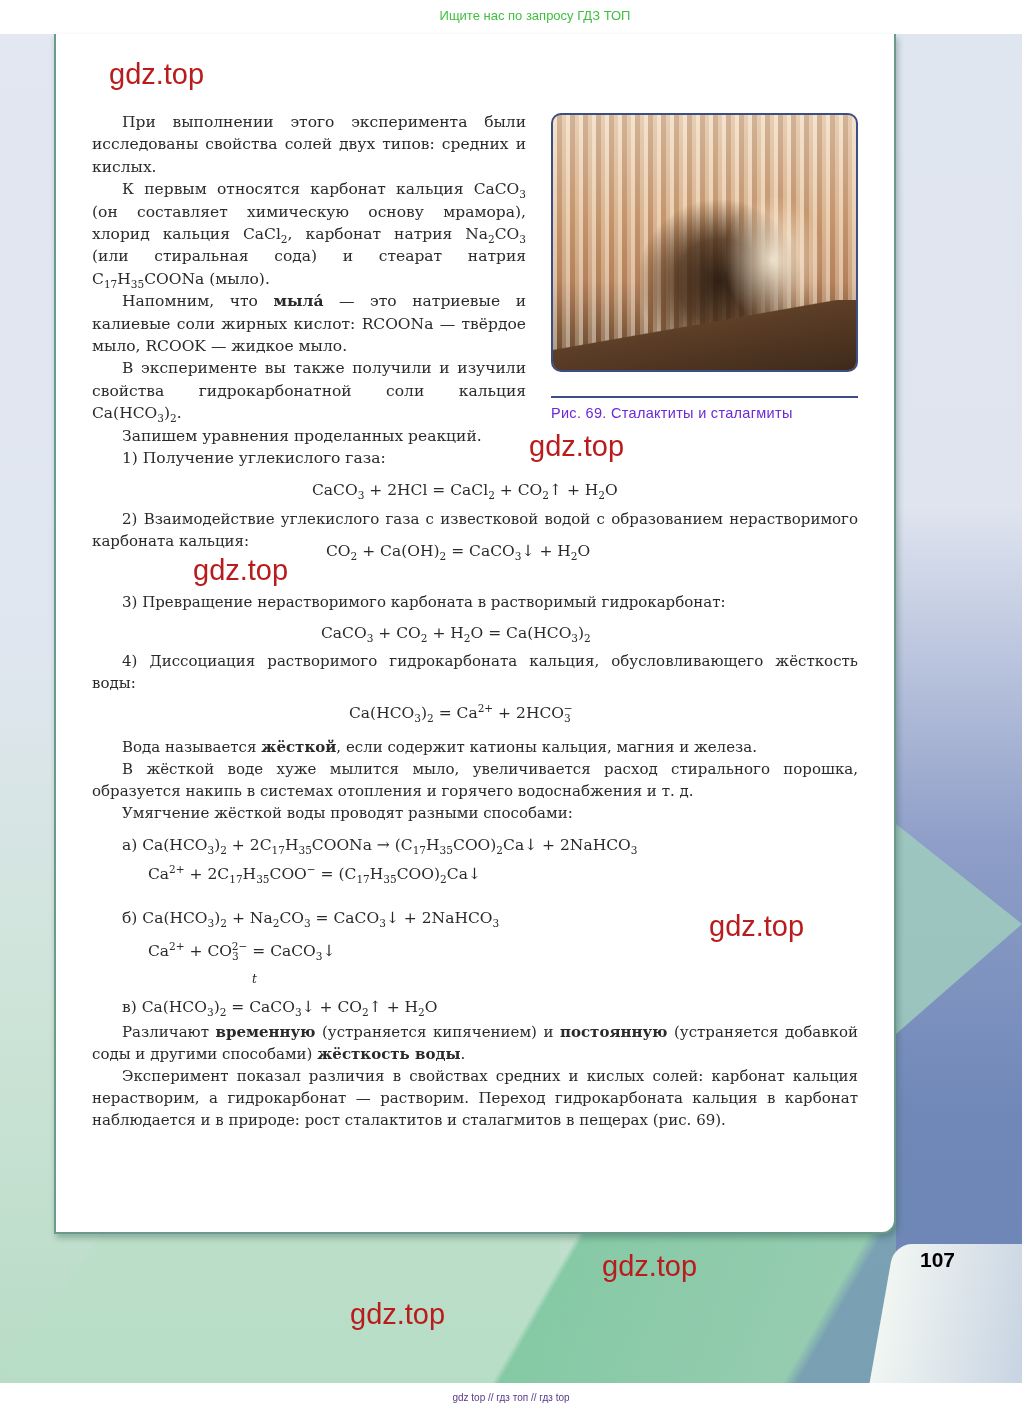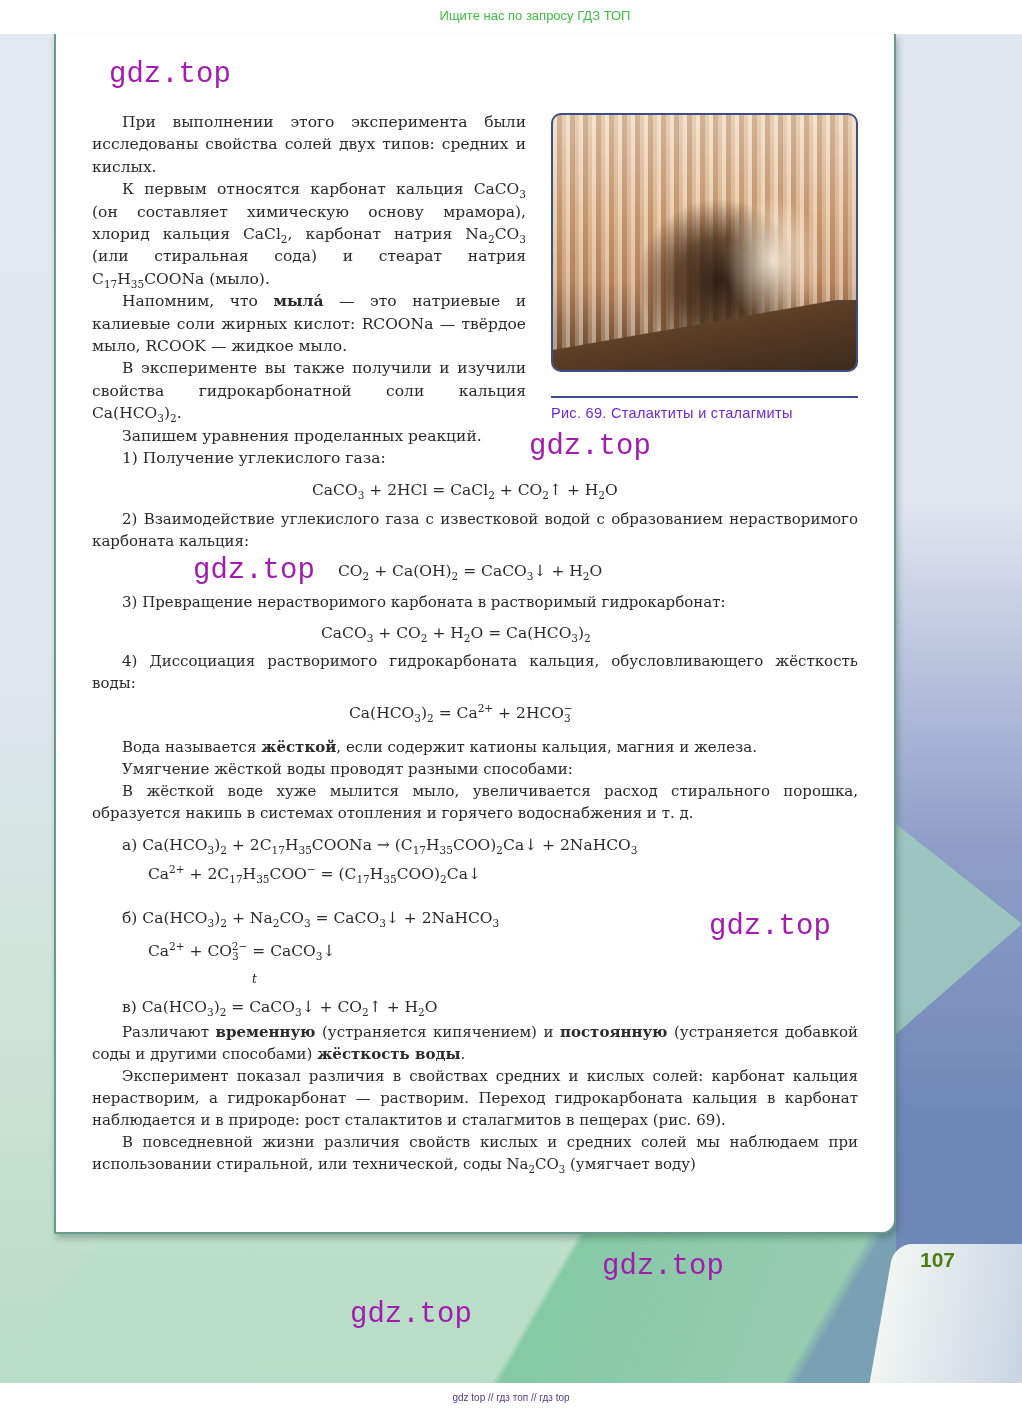--- a/index.html
+++ b/index.html
@@ -33,21 +33,21 @@
   .bg .tab { position: absolute; left: 880px; top: 1210px; width: 160px; height: 160px;
     background: linear-gradient(90deg, #f1f6f2, #c6d2e2); transform: skewX(-10deg); border-radius: 18px 0 0 0; }
 
   .page {
     position: absolute; left: 54px; top: 34px; width: 842px; height: 1200px;
     background: #ffffff; border-left: 2px solid #6a9a8c; border-right: 2px solid #6a9a8c;
     border-bottom: 2px solid #6a9a8c; border-radius: 0 0 14px 0;
     box-shadow: 2px 4px 6px rgba(40,80,70,0.35);
   }
 
-  .wm { position: absolute; font-family: Liberation Mono, monospace; font-size: 29px; color: #a21caf; letter-spacing: 0px; }
+  .wm { position: absolute; font-family: Liberation Sans, sans-serif; font-size: 29px; color: #b91c1c; letter-spacing: 0px; }
 
   .col-text { position: absolute; left: 92px; top: 111px; width: 434px; font-size: 15.5px; line-height: 22.4px; text-align: justify; }
   .full-text { position: absolute; left: 92px; width: 766px; font-size: 15px; line-height: 22px; text-align: justify; }
   p.ind { text-indent: 30px; }
   sub { font-size: 0.68em; vertical-align: -0.35em; line-height: 0; }
   sup { font-size: 0.68em; vertical-align: 0.55em; line-height: 0; }
   b { font-weight: bold; }
   .eq { position: absolute; font-size: 15.5px; white-space: nowrap; }
 
   .figure { position: absolute; left: 551px; top: 113px; width: 307px; height: 259px; border-radius: 10px; border: 2px solid #3c4e86; overflow: hidden;
@@ -56,21 +56,21 @@
       repeating-linear-gradient(90deg, rgba(255,240,220,0.55) 0 4px, rgba(170,120,80,0.35) 4px 9px, rgba(230,200,170,0.45) 9px 13px),
       linear-gradient(180deg, #e7d3bd 0%, #d2a67e 40%, #b98660 65%, #6a4a30 85%, #3c2818 100%);
   }
   .figure .floor { position: absolute; left: 0; bottom: 0; width: 100%; height: 70px;
     background: linear-gradient(170deg, transparent 40%, #5e3f28 41%, #3e2a1a 100%); }
   .figure .glow { position: absolute; left: 170px; top: 80px; width: 100px; height: 130px;
     background: radial-gradient(ellipse, rgba(255,245,225,0.85), transparent 70%); }
   .fig-rule { position: absolute; left: 551px; top: 396px; width: 307px; height: 2px; background: #3c4e86; }
   .fig-caption { position: absolute; left: 551px; top: 405px; font-family: "Liberation Sans", sans-serif; font-size: 14.5px; color: #6d28d9; letter-spacing: 0.3px; }
 
-  .page-num { position: absolute; left: 920px; top: 1248px; font-family: "Liberation Sans", sans-serif; font-weight: bold; font-size: 21px; color: #4d7c0f; }
+  .page-num { position: absolute; left: 920px; top: 1248px; font-family: "Liberation Sans", sans-serif; font-weight: bold; font-size: 21px; color: #000000; }
 </style>
 </head>
 <body>
 
 <div class="top-banner">Ищите нас по запросу ГДЗ ТОП</div>
 
 <div class="bg">
   <div class="tri1"></div>
   <div class="tri2"></div>
   <div class="rightpanel"></div>
@@ -102,50 +102,49 @@
 </div>
 <div class="fig-rule"></div>
 <div class="fig-caption">Рис. 69. Сталактиты и сталагмиты</div>
 
 <div class="eq" style="left:299px;top:481px;margin-left:13px;">CaCO<sub>3</sub> + 2HCl = CaCl<sub>2</sub> + CO<sub>2</sub>↑ + H<sub>2</sub>O</div>
 
 <div class="full-text" style="top:508px;">
   <p class="ind">2) Взаимодействие углекислого газа с известковой водой с образованием нерастворимого карбоната кальция:</p>
 </div>
 
-<div class="eq" style="left:326px;top:562px;margin-left:12px;">CO<sub>2</sub> + Ca(OH)<sub>2</sub> = CaCO<sub>3</sub>↓ + H<sub>2</sub>O</div>
+<div class="eq" style="left:326px;top:542px;">CO<sub>2</sub> + Ca(OH)<sub>2</sub> = CaCO<sub>3</sub>↓ + H<sub>2</sub>O</div>
 
 <div class="full-text" style="top:591px;">
   <p class="ind">3) Превращение нерастворимого карбоната в растворимый гидрокарбонат:</p>
 </div>
 
 <div class="eq" style="left:321px;top:624px;">CaCO<sub>3</sub> + CO<sub>2</sub> + H<sub>2</sub>O = Ca(HCO<sub>3</sub>)<sub>2</sub></div>
 
 <div class="full-text" style="top:650px;">
   <p class="ind">4) Диссоциация растворимого гидрокарбоната кальция, обусловливающего жёсткость воды:</p>
 </div>
 
 <div class="eq" style="left:349px;top:704px;">Ca(HCO<sub>3</sub>)<sub>2</sub> = Ca<sup>2+</sup> + 2HCO<sub>3</sub><sup style="margin-left:-7px;">−</sup></div>
 
 <div class="full-text" style="top:736px;">
   <p class="ind"><span>Вода называется </span><b>жёсткой</b><span>, если содержит катионы кальция, магния и железа.</span></p>
+  <p class="ind">В жёсткой воде хуже мылится мыло, увеличивается расход стирального порошка, образуется накипь в системах отопления и горячего водоснабжения и т. д.</p>
   <p class="ind">Умягчение жёсткой воды проводят разными способами:</p>
-  <p class="ind">В жёсткой воде хуже мылится мыло, увеличивается расход стирального порошка, образуется накипь в системах отопления и горячего водоснабжения и т. д.</p>
 </div>
 
 <div class="eq" style="left:122px;top:836px;"><span>а)</span> Ca(HCO<sub>3</sub>)<sub>2</sub> + 2C<sub>17</sub>H<sub>35</sub>COONa → (C<sub>17</sub>H<sub>35</sub>COO)<sub>2</sub>Ca↓ + 2NaHCO<sub>3</sub></div>
 <div class="eq" style="left:148px;top:865px;">Ca<sup>2+</sup> + 2C<sub>17</sub>H<sub>35</sub>COO<sup>−</sup> = (C<sub>17</sub>H<sub>35</sub>COO)<sub>2</sub>Ca↓</div>
 
 <div class="eq" style="left:122px;top:909px;"><span>б)</span> Ca(HCO<sub>3</sub>)<sub>2</sub> + Na<sub>2</sub>CO<sub>3</sub> = CaCO<sub>3</sub>↓ + 2NaHCO<sub>3</sub></div>
 <div class="eq" style="left:148px;top:942px;">Ca<sup>2+</sup> + CO<sub>3</sub><sup style="margin-left:-7px;">2−</sup> = CaCO<sub>3</sub>↓</div>
 
 <div class="eq" style="left:252px;top:972px;font-style:italic;font-size:12px;">t</div>
 <div class="eq" style="left:122px;top:988px;margin-top:10px;"><span>в)</span> Ca(HCO<sub>3</sub>)<sub>2</sub> = CaCO<sub>3</sub>↓ + CO<sub>2</sub>↑ + H<sub>2</sub>O</div>
 
 <div class="full-text" style="top:1021px;">
   <p class="ind"><span>Различают </span><b>временную</b><span> (устраняется кипячением) и </span><b>постоянную</b><span> (устраняется добавкой соды и другими способами) </span><b>жёсткость воды</b><span>.</span></p>
   <p class="ind">Эксперимент показал различия в свойствах средних и кислых солей: карбонат кальция нерастворим, а гидрокарбонат — растворим. Переход гидрокарбоната кальция в карбонат наблюдается и в природе: рост сталактитов и сталагмитов в пещерах (рис. 69).</p>
-  <p class="ind"><span>В повседневной жизни различия свойств кислых и средних солей мы наблюдаем при использовании стиральной, или технической, соды Na</span><sub>2</sub><span>CO</span><sub>3</sub><span> (умягчает воду)</span></p>
 </div>
 
 <div class="page-num">107</div>
 
 <div class="bottom-banner">gdz top  //  гдз топ  //  гдз top</div>
 
 </body></html>

